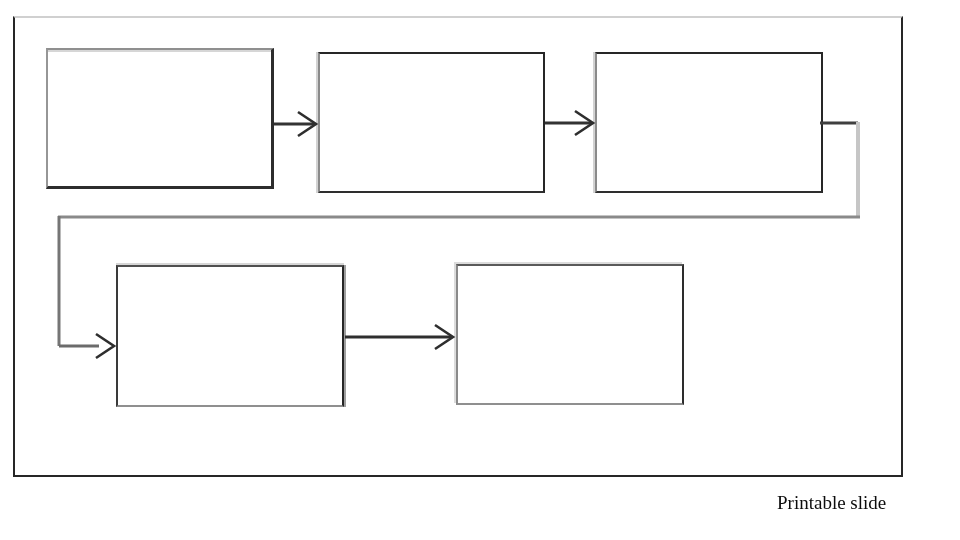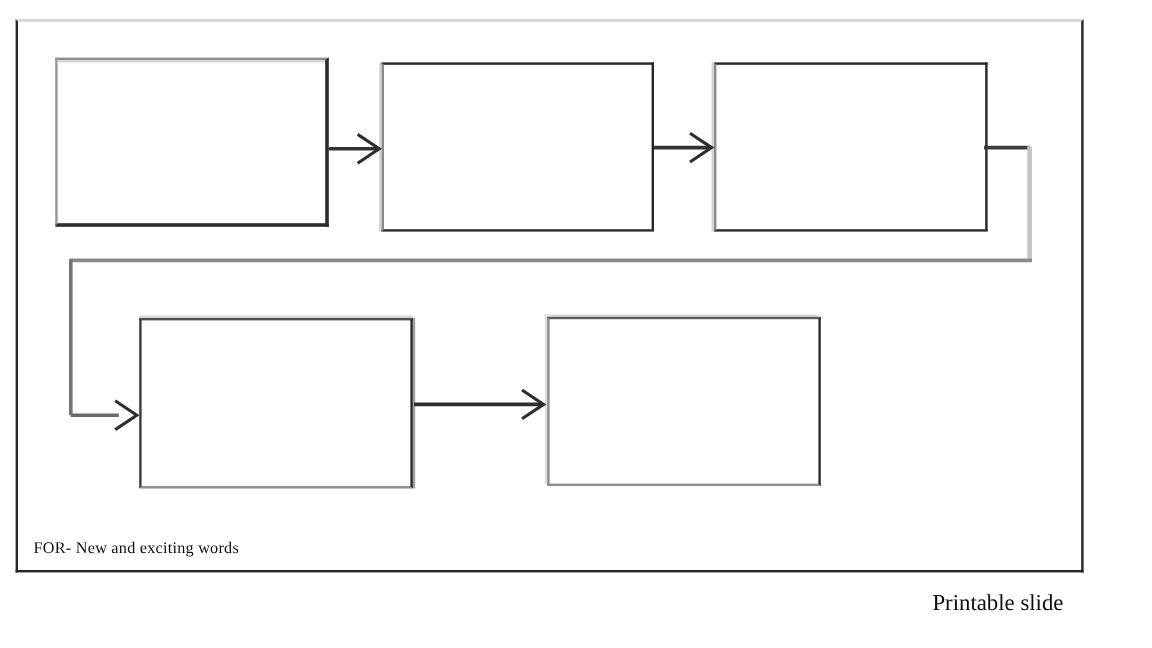--- a/index.html
+++ b/index.html
@@ -120,17 +120,16 @@
       <line x1="59" y1="346" x2="99" y2="346" stroke="#6b6b6b" stroke-width="3"></line>
       <path d="M96 334 L114 346 L96 358" fill="none" stroke="#2e2e2e" stroke-width="2.6"></path>
     </g>
 
     <g>
       <line x1="345" y1="337" x2="451" y2="337" stroke="#2e2e2e" stroke-width="3"></line>
       <path d="M435 325 L453 337 L435 349" fill="none" stroke="#2e2e2e" stroke-width="2.6"></path>
     </g>
   </svg>
 
-  <div class="caption">FOR- New and exciting words</div>
 
   <div class="footer-label">Printable slide</div>
 
 </div>
 
 </body></html>

